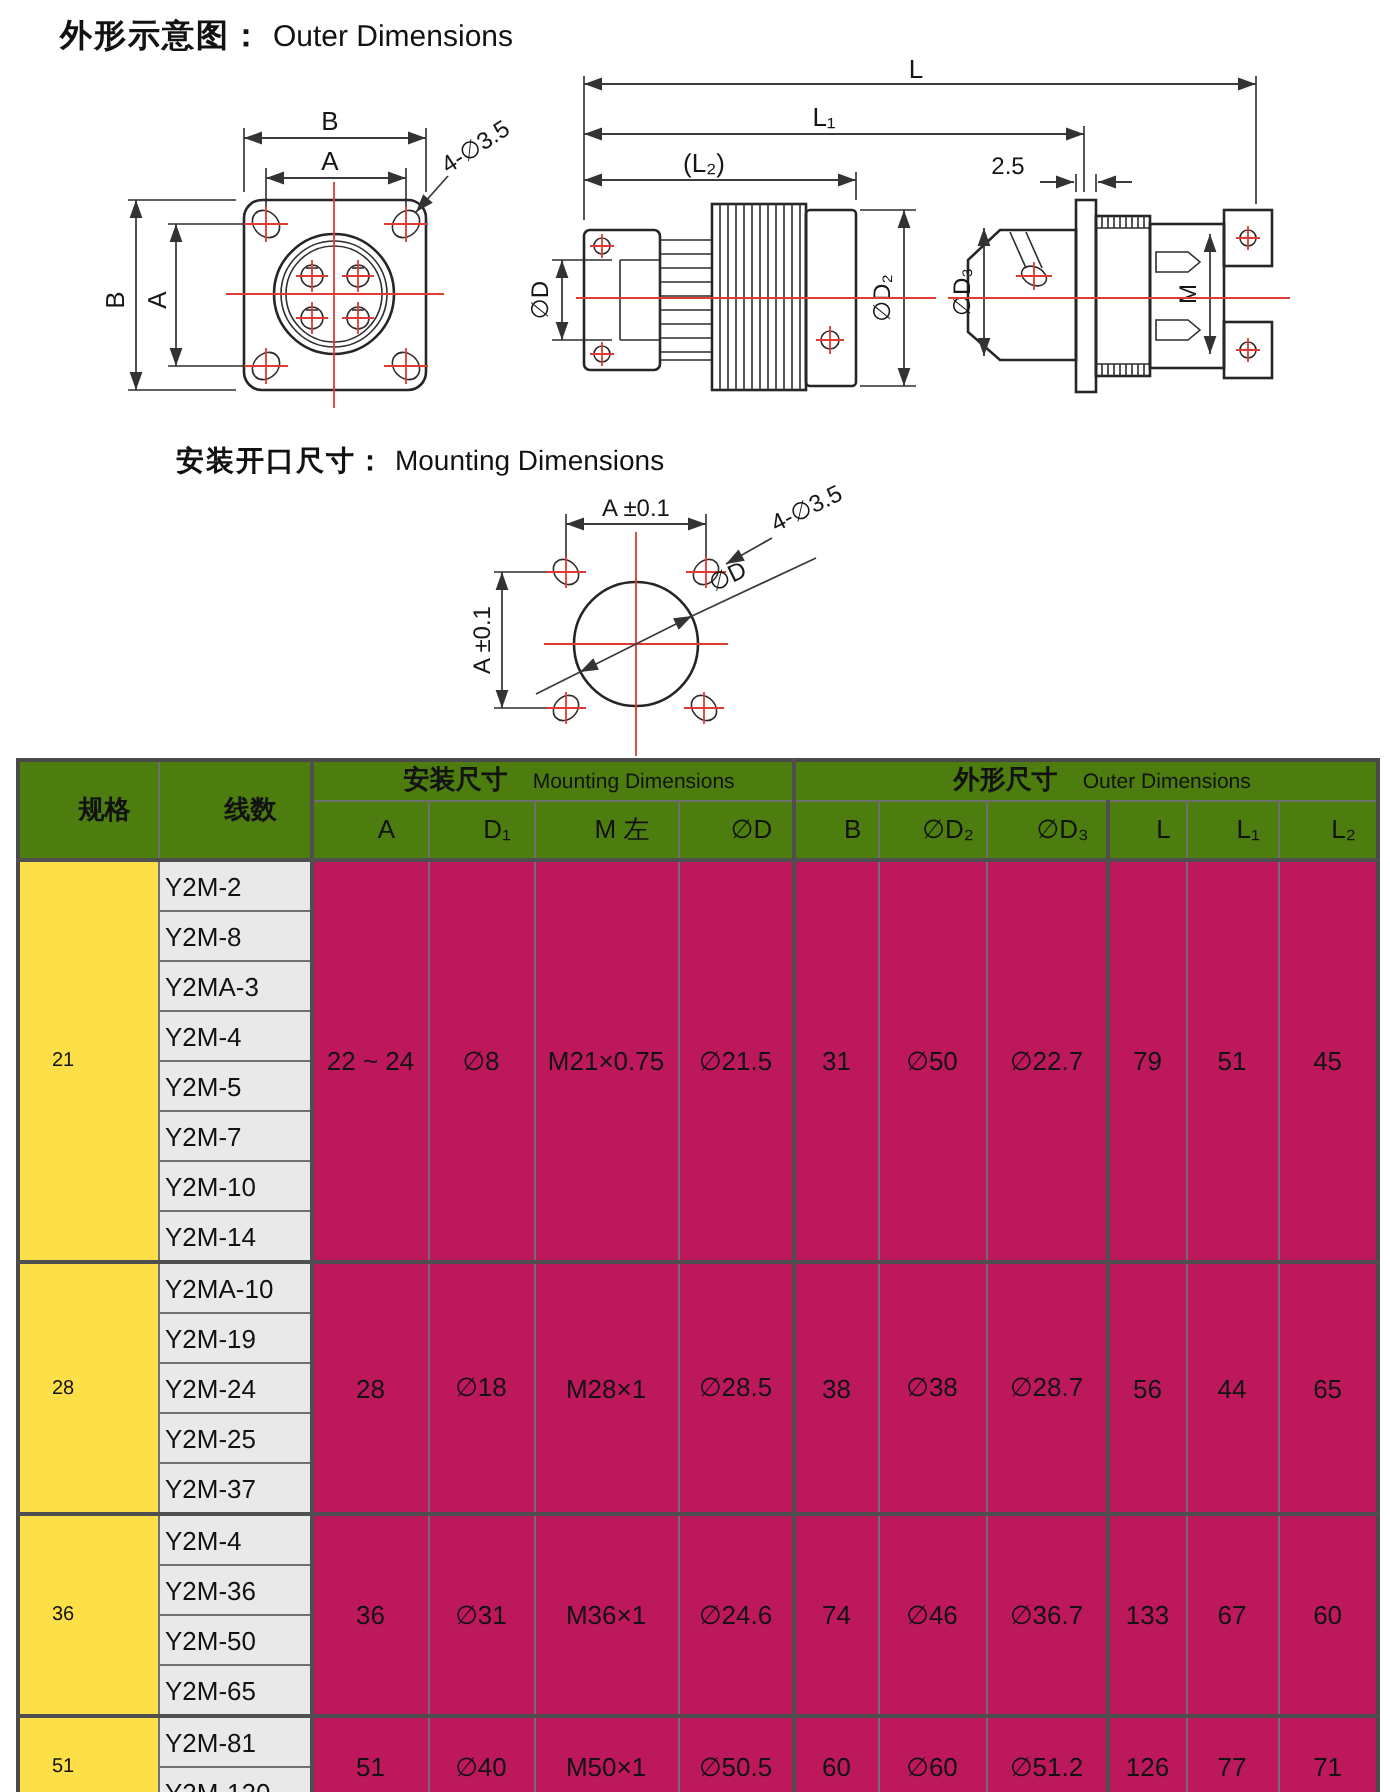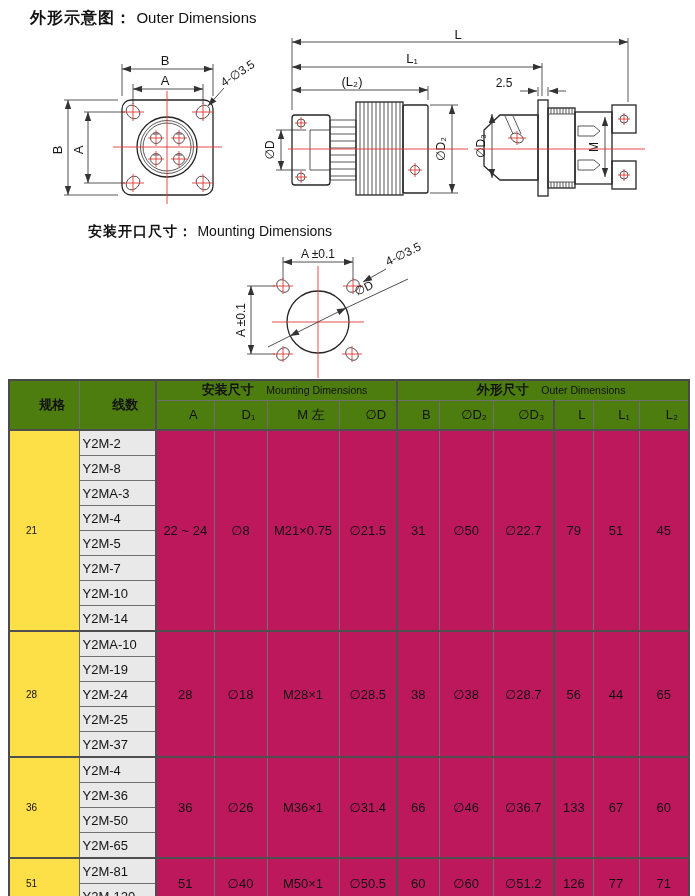--- a/index.html
+++ b/index.html
@@ -344,24 +344,24 @@
         <tr>
           <td class="model">Y2M-25</td>
         </tr>
         <tr>
           <td class="model">Y2M-37</td>
         </tr>
         <tr class="group-start">
           <td class="spec" rowspan="4">36</td>
           <td class="model">Y2M-4</td>
           <td class="val c0 gl" rowspan="4">36</td>
-          <td class="val c1" rowspan="4">∅26</td>
+          <td class="val c1" rowspan="4">∅31</td>
           <td class="val c2" rowspan="4">M36×1</td>
-          <td class="val c3" rowspan="4">∅31.4</td>
-          <td class="val c4 gl" rowspan="4">66</td>
+          <td class="val c3" rowspan="4">∅24.6</td>
+          <td class="val c4 gl" rowspan="4">74</td>
           <td class="val c5" rowspan="4">∅46</td>
           <td class="val c6" rowspan="4">∅36.7</td>
           <td class="val c7 gl" rowspan="4">133</td>
           <td class="val c8" rowspan="4">67</td>
           <td class="val c9" rowspan="4">60</td>
         </tr>
         <tr>
           <td class="model">Y2M-36</td>
         </tr>
         <tr>

